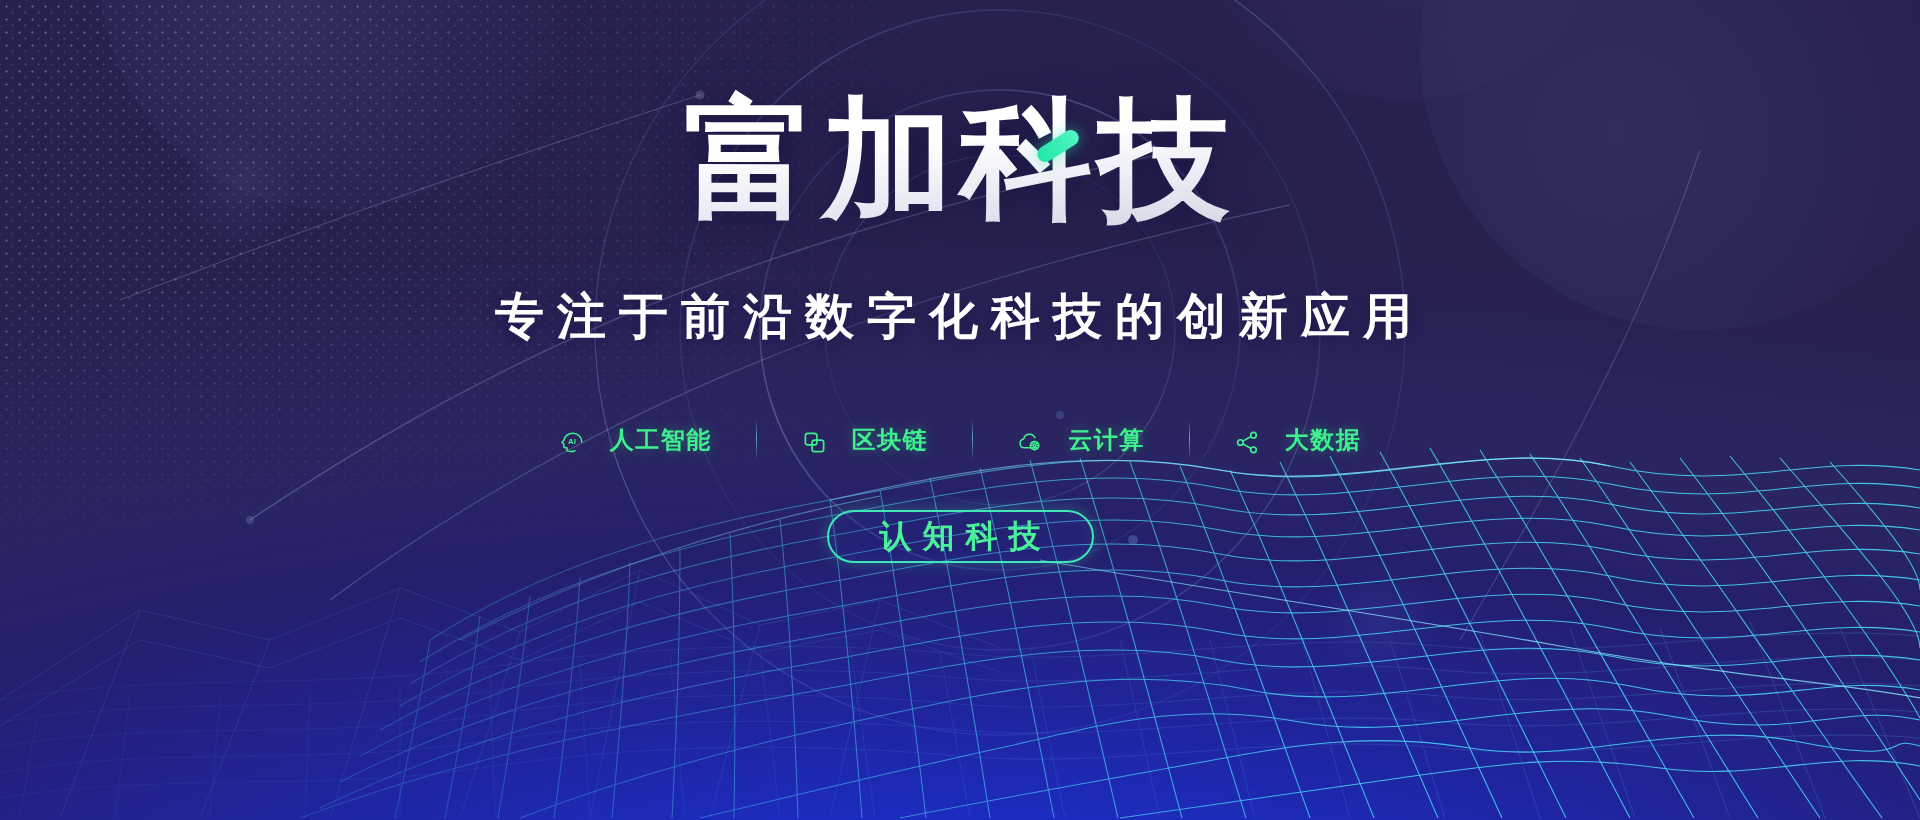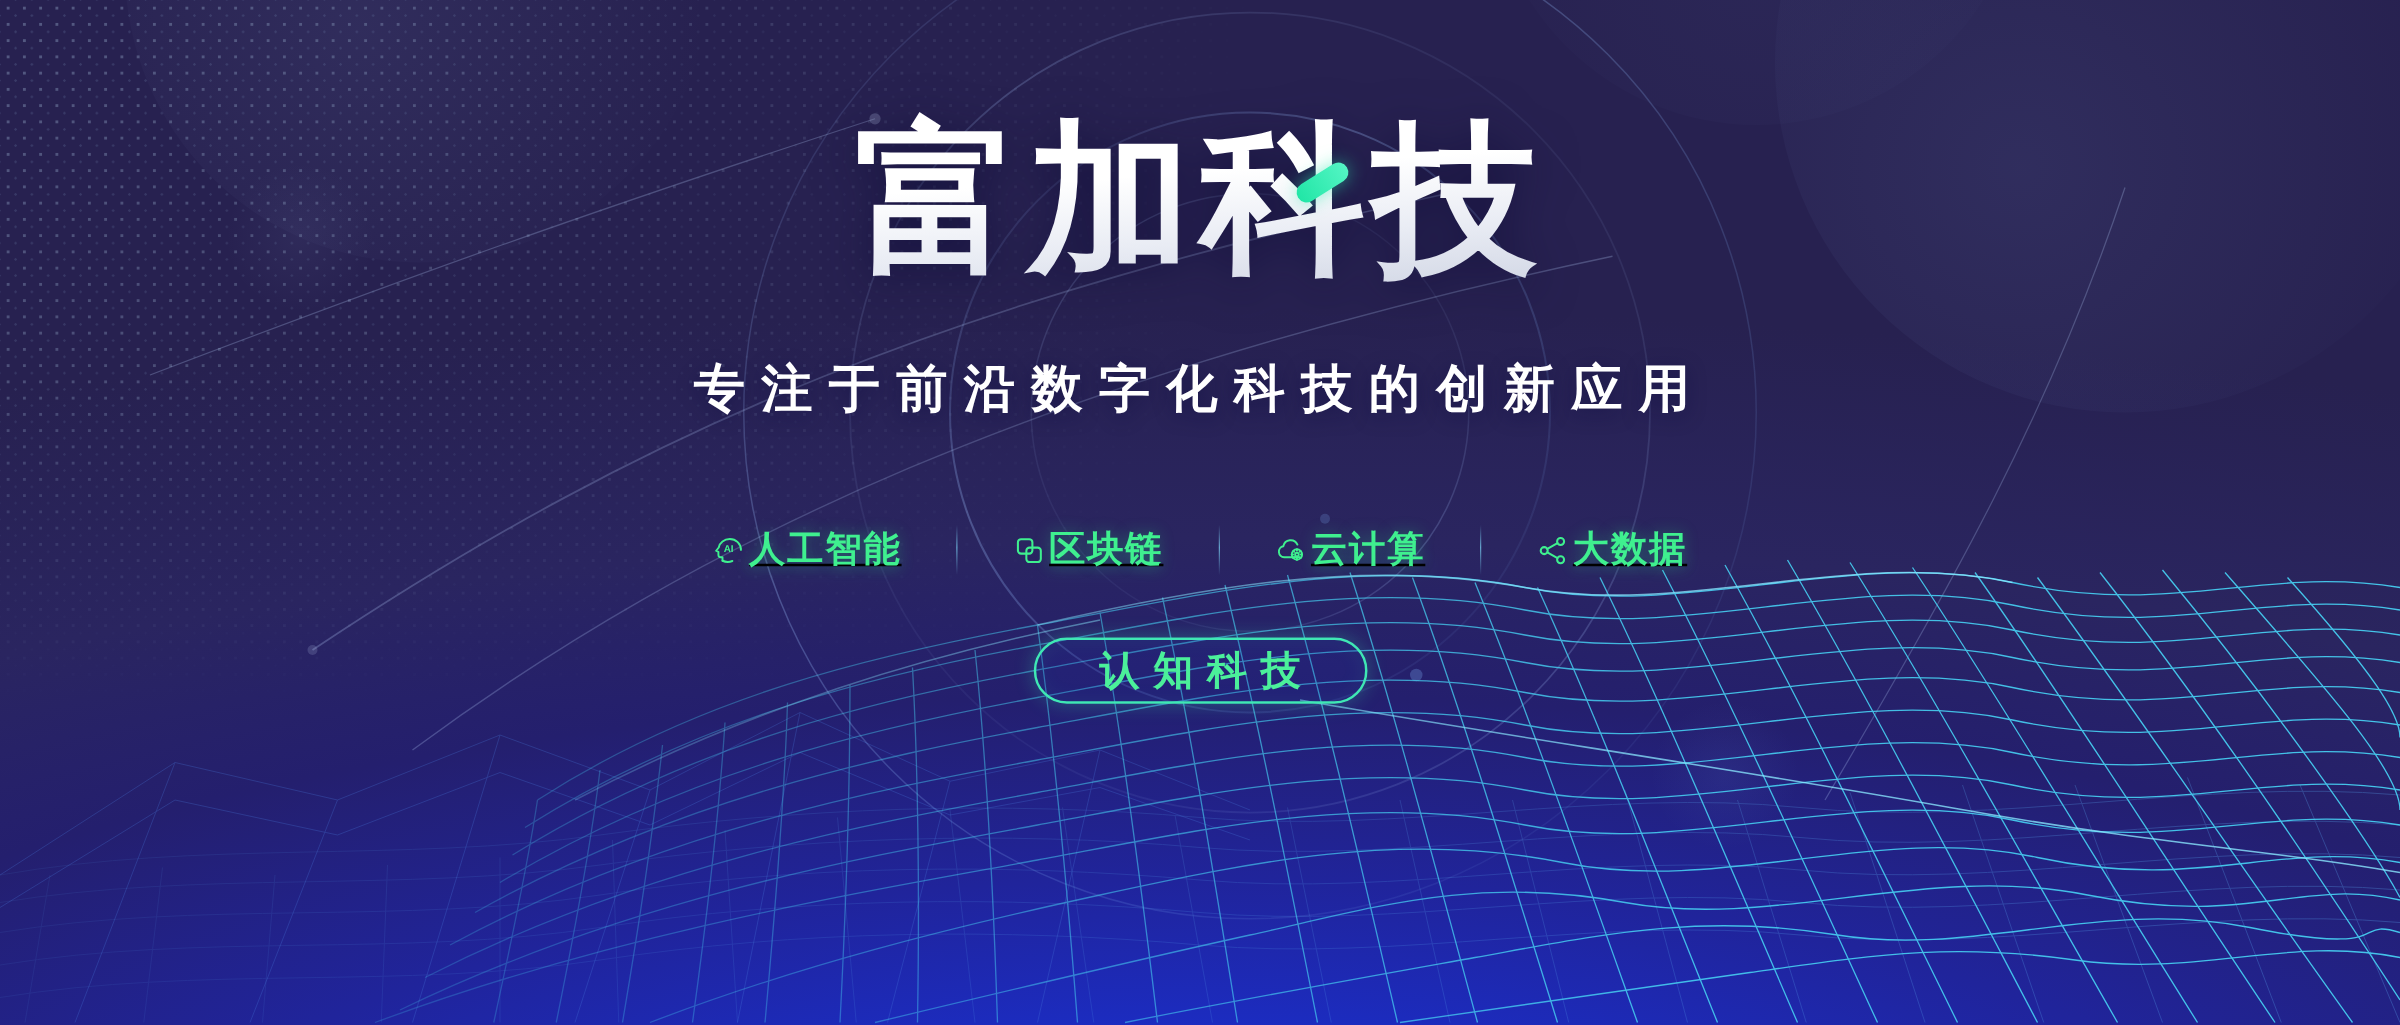--- a/index.html
+++ b/index.html
@@ -58,34 +58,34 @@
   }
   .title-accent{
     position:absolute; left:1035px; top:138px; width:46px; height:16px;
     border-radius:9px; transform:rotate(-32deg);
     background:linear-gradient(90deg,#21e6a6,#54f5c4);
     box-shadow:0 0 14px rgba(46,235,175,.55);
   }
 
   .subtitle{
     position:absolute; left:0; top:284px; width:1920px; text-align:center;
-    font-size:41px; font-weight:700; letter-spacing:13px; color:#ffffff;
+    font-size:49px; font-weight:700; letter-spacing:13px; color:#ffffff;
     text-shadow:0 3px 16px rgba(10,10,60,.45);
   }
 
   
   .tags{
     position:absolute; left:0; top:420px; width:1920px;
     display:flex; align-items:center; justify-content:center;
   }
-  .tag{ display:flex; align-items:center; gap:2px; padding:0 44px;text-decoration:underline; }
+  .tag{ display:flex; align-items:flex-end; gap:24px; padding:0 44px; }
   .tag-icon{ width:27px; height:27px; display:block; flex:0 0 auto; }
   .tag-icon svg{ display:block; }
   .tag-label{
-    font-size:29px; font-weight:700; letter-spacing:1.5px; color:#3ff08f;
+    font-size:24px; font-weight:700; letter-spacing:1.5px; color:#3ff08f;
     text-shadow:0 0 12px rgba(40,225,130,.35);
     white-space:nowrap;
   }
   .divider{
     width:1px; height:40px; flex:0 0 auto;
     background:linear-gradient(180deg, rgba(90,190,235,0) 0%, rgba(120,205,240,.75) 45%, rgba(90,190,235,0) 100%);
   }
 
   
   .cta-wrap{ position:absolute; left:0; top:510px; width:1920px; display:flex; justify-content:center; }

